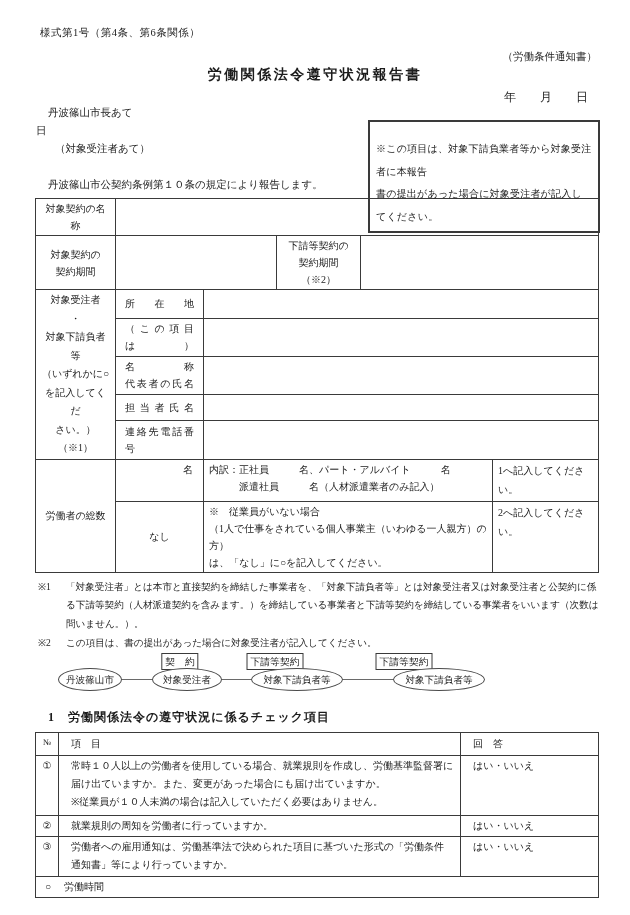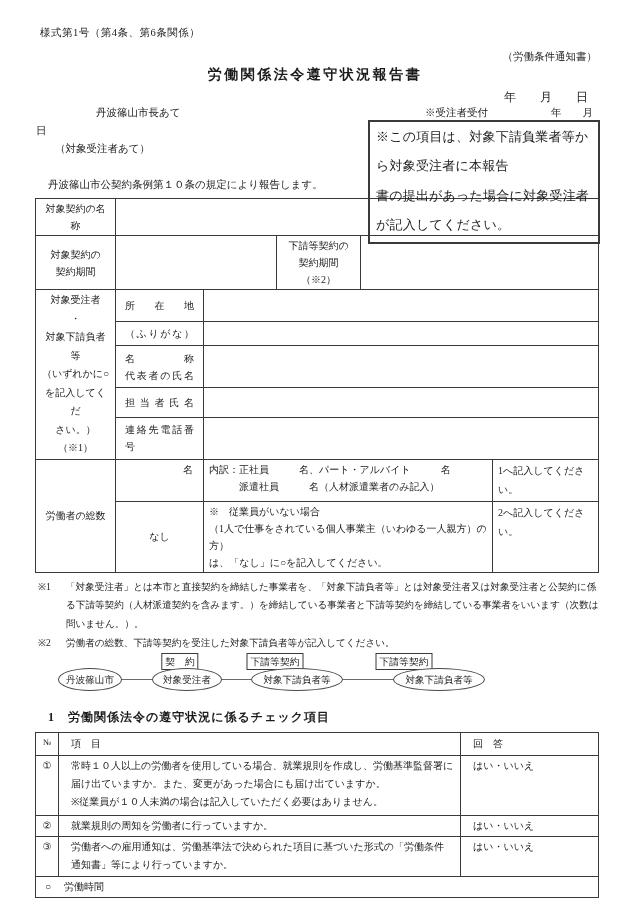--- a/index.html
+++ b/index.html
@@ -8,28 +8,28 @@
     font-family:"Liberation Serif","DejaVu Serif",serif;
     color:#1c1c1c;font-size:10px;overflow:hidden;
   }
   .abs{position:absolute;white-space:nowrap;}
   .pre{white-space:pre-line;}
   
   .form-number{left:40px;top:26px;font-size:10.5px;letter-spacing:.5px;}
   .contract-type{right:33px;top:50px;font-size:10.5px;}
   .doc-title{left:0;right:0;top:66px;text-align:center;font-size:14px;font-weight:bold;letter-spacing:2.5px;white-space:nowrap;position:absolute;}
   .date-line{right:42px;top:89px;font-size:12px;font-family:Liberation Mono, monospace;}
-  .addressee1{left:48px;top:106px;font-size:10.5px;margin-left:48px;}
+  .addressee1{left:48px;top:106px;font-size:10.5px;}
   .receipt-line{left:425px;top:106px;font-size:10.5px;}
   .receipt-wrap{left:36px;top:124px;font-size:10.5px;}
   .addressee2{left:55px;top:142px;font-size:10.5px;}
   .receipt-note{
     position:absolute;left:368px;top:120px;width:216px;
-    border:2px solid #3a3a3a;padding:0 6px 3px 6px;
-    font-size:13px;line-height:2.25;white-space:pre-line;letter-spacing:.2px;
+    border:2px solid #3a3a3a;padding:16px 6px 3px 6px;
+    font-size:10px;line-height:2.25;white-space:pre-line;letter-spacing:.2px;
   }
   .statement{left:48px;top:178px;font-size:10.5px;}
   
   table{border-collapse:collapse;table-layout:fixed;margin-left:35px;width:563px;}
   .t1{margin-top:198px;border:1.5px solid #3a3a3a;}
   .t1 td{border:1px solid #3a3a3a;font-size:10px;line-height:1.7;vertical-align:middle;padding:1px 5px;overflow:hidden;}
   .t1 .lab{text-align:center;}
   .t1 .sublab{text-align:justify;text-align-last:justify;padding:1px 9px;}
   .t1 .party{text-align:center;vertical-align:middle;line-height:1.85;}
   .t1 .count{text-align:right;vertical-align:top;padding-right:10px;}
@@ -61,21 +61,20 @@
 </head>
 <body>
 
 <div class="page">
 
   <div class="abs form-number">様式第1号（第4条、第6条関係）</div>
   <div class="abs contract-type">（労働条件通知書）</div>
   <div class="doc-title">労働関係法令遵守状況報告書</div>
   <div class="abs date-line">年　　月　　日</div>
   <div class="abs addressee1">丹波篠山市長あて</div>
-  <div class="abs receipt-line">※受注者受付　　　　　　年　　月</div>
   <div class="abs receipt-wrap">日</div>
   <div class="abs addressee2">（対象受注者あて）</div>
   <div class="receipt-note">※この項目は、対象下請負業者等から対象受注者に本報告
 書の提出があった場合に対象受注者が記入してください。</div>
   <div class="abs statement">丹波篠山市公契約条例第１０条の規定により報告します。</div>
 
   <table class="t1">
     <colgroup>
         <col style="width:80px">
         <col style="width:88px">
@@ -101,21 +100,21 @@
       <td class="party pre" rowspan="5">対象受注者
 ・
 対象下請負者等
 （いずれかに○
 を記入してくだ
 さい。）（※1）</td>
       <td class="sublab">所　在　地</td>
       <td colspan="4"></td>
     </tr>
     <tr style="height:22px">
-      <td class="sublab">（ふりがな）</td>
+      <td class="sublab">（この項目は）</td>
       <td colspan="4"></td>
     </tr>
     <tr style="height:36px">
       <td class="sublab pre">名　　　称
 代表者の氏名</td>
       <td colspan="4"></td>
     </tr>
     <tr style="height:26px">
       <td class="sublab">担当者氏名</td>
       <td colspan="4"></td>
@@ -141,21 +140,21 @@
   </tbody>
     </table>
 
   <div class="footnotes">
     <div class="fn">
       <span class="mk">※1</span>
       <span class="tx">「対象受注者」とは本市と直接契約を締結した事業者を、「対象下請負者等」とは対象受注者又は対象受注者と公契約に係る下請等契約（人材派遣契約を含みます。）を締結している事業者と下請等契約を締結している事業者をいいます（次数は問いません。）。</span>
     </div>
     <div class="fn">
       <span class="mk">※2</span>
-      <span class="tx">労働者の総数、下請等契約を受注した対象下請負者等が記入してください。</span>
+      <span class="tx">この項目は、書の提出があった場合に対象受注者が記入してください。</span>
     </div>
   </div>
 
   <div class="diagram">
     <div class="dline"></div>
     <div class="dlink" style="left:101px">契　約</div>
     <div class="dlink" style="left:196px">下請等契約</div>
     <div class="dlink" style="left:325px">下請等契約</div>
     <div class="dnode" style="left:55px;width:62px">丹波篠山市</div>
     <div class="dnode" style="left:152px;width:68px">対象受注者</div>

